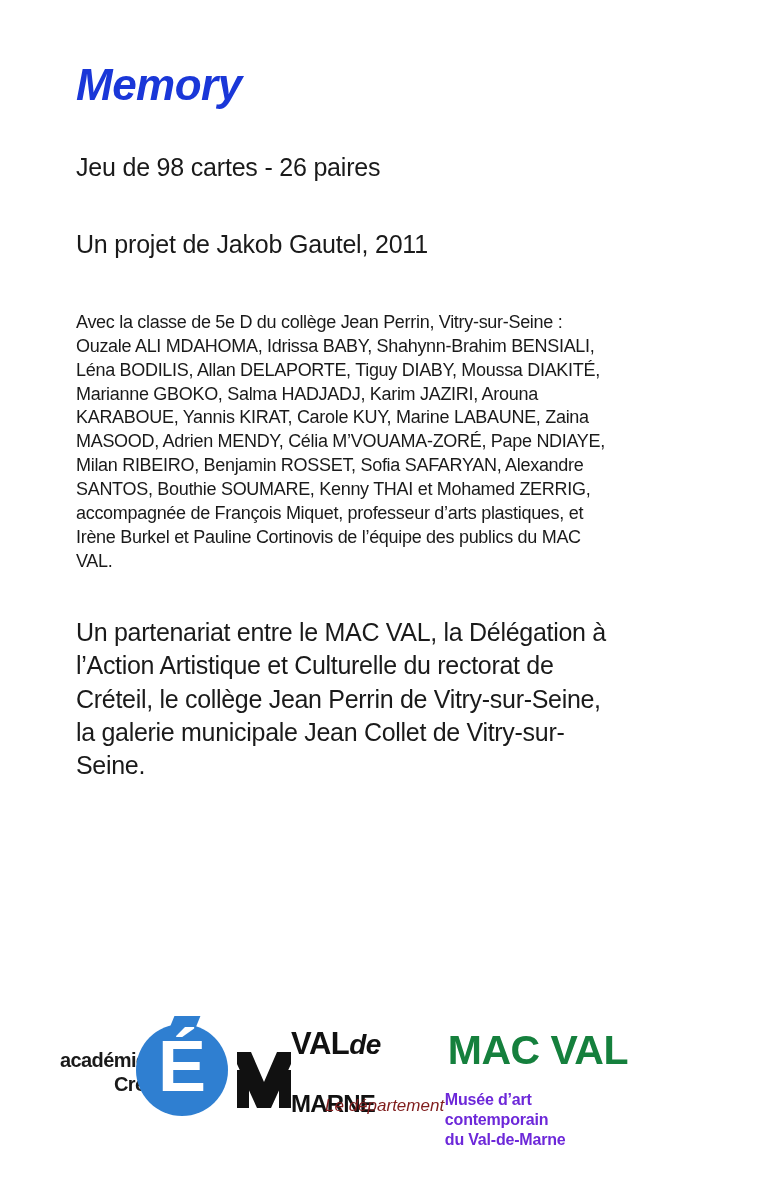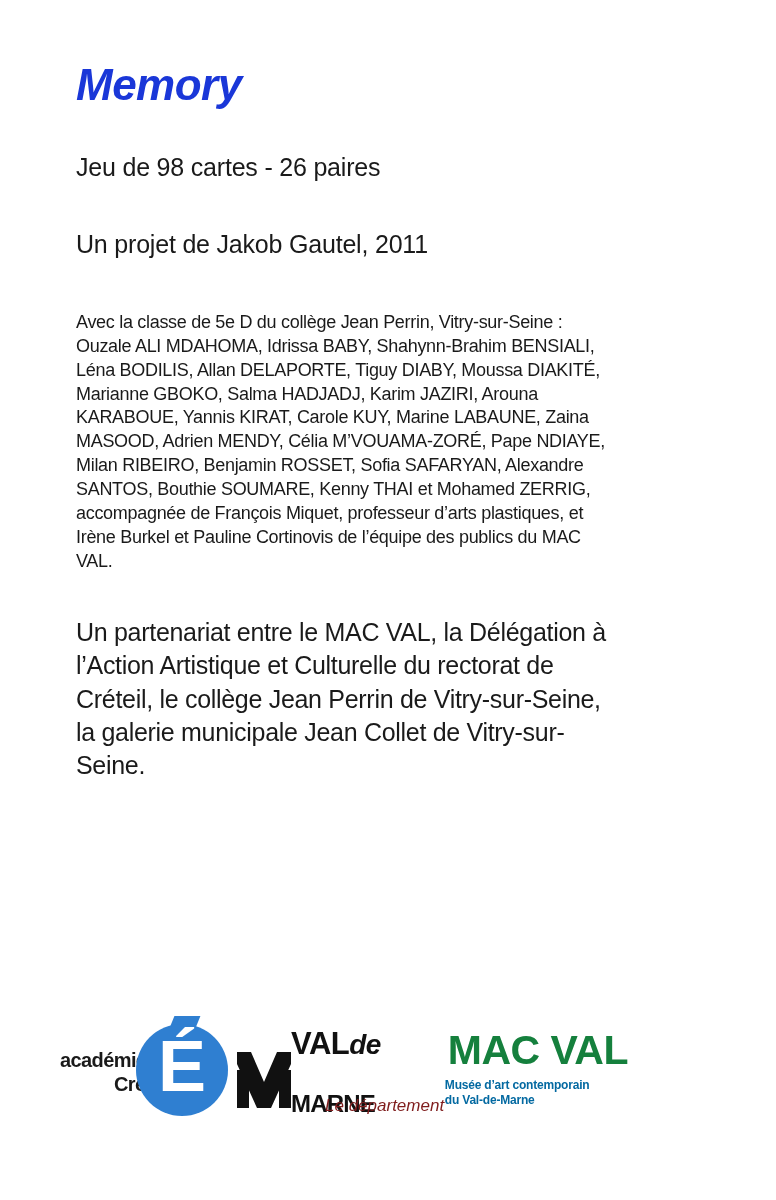--- a/index.html
+++ b/index.html
@@ -177,25 +177,25 @@
   .logo-macval .mv-title {
     font-size: 41px;
     font-weight: bold;
     letter-spacing: -0.5px;
     color: #15803d;
     line-height: 1;
     margin-top: 10px;
     text-align: right;
   }
   .logo-macval .mv-sub {
-    font-size: 12px;
-    font-weight: bold;
-    color: #0369a1;
+    font-size: 16px;
+    font-weight: bold;
+    color: #6d28d9;
     line-height: 1.25;
-    margin-top: 7px;
+    margin-top: 19px;
     letter-spacing: -0.2px;
   }
 </style>
 </head>
 <body>
 
 <div class="page">
 
   <h1 class="title">Memory</h1>
 

